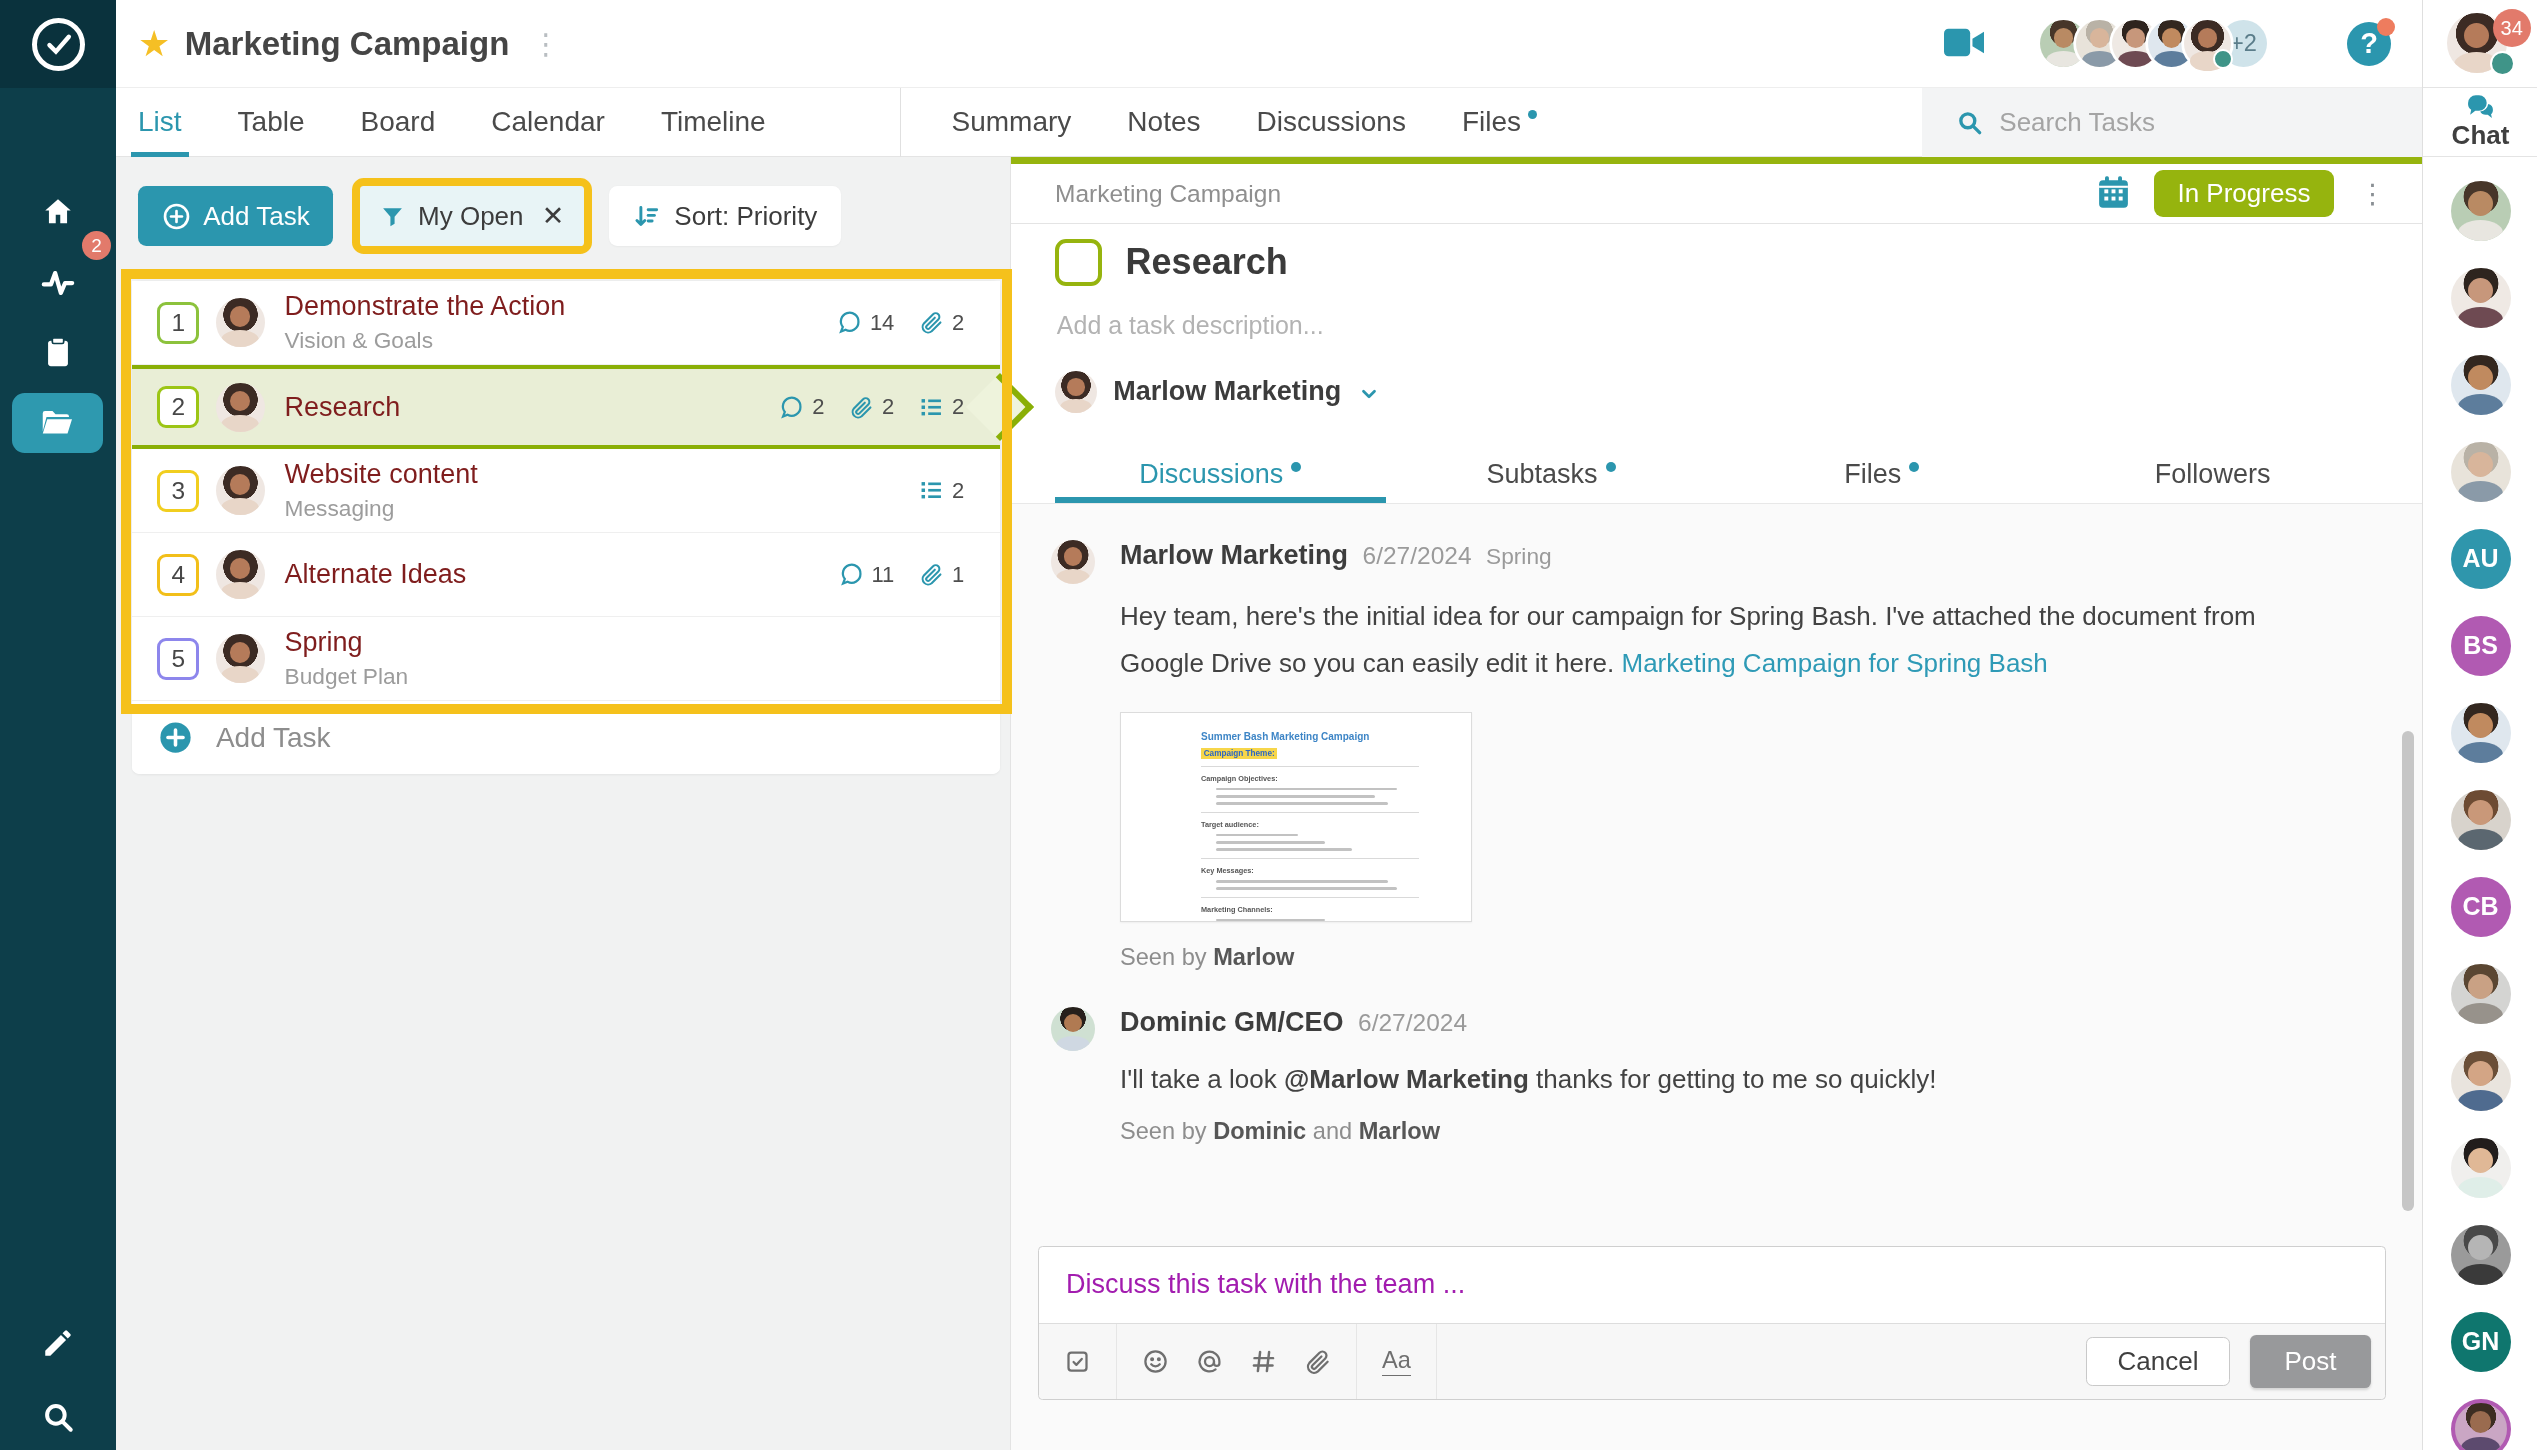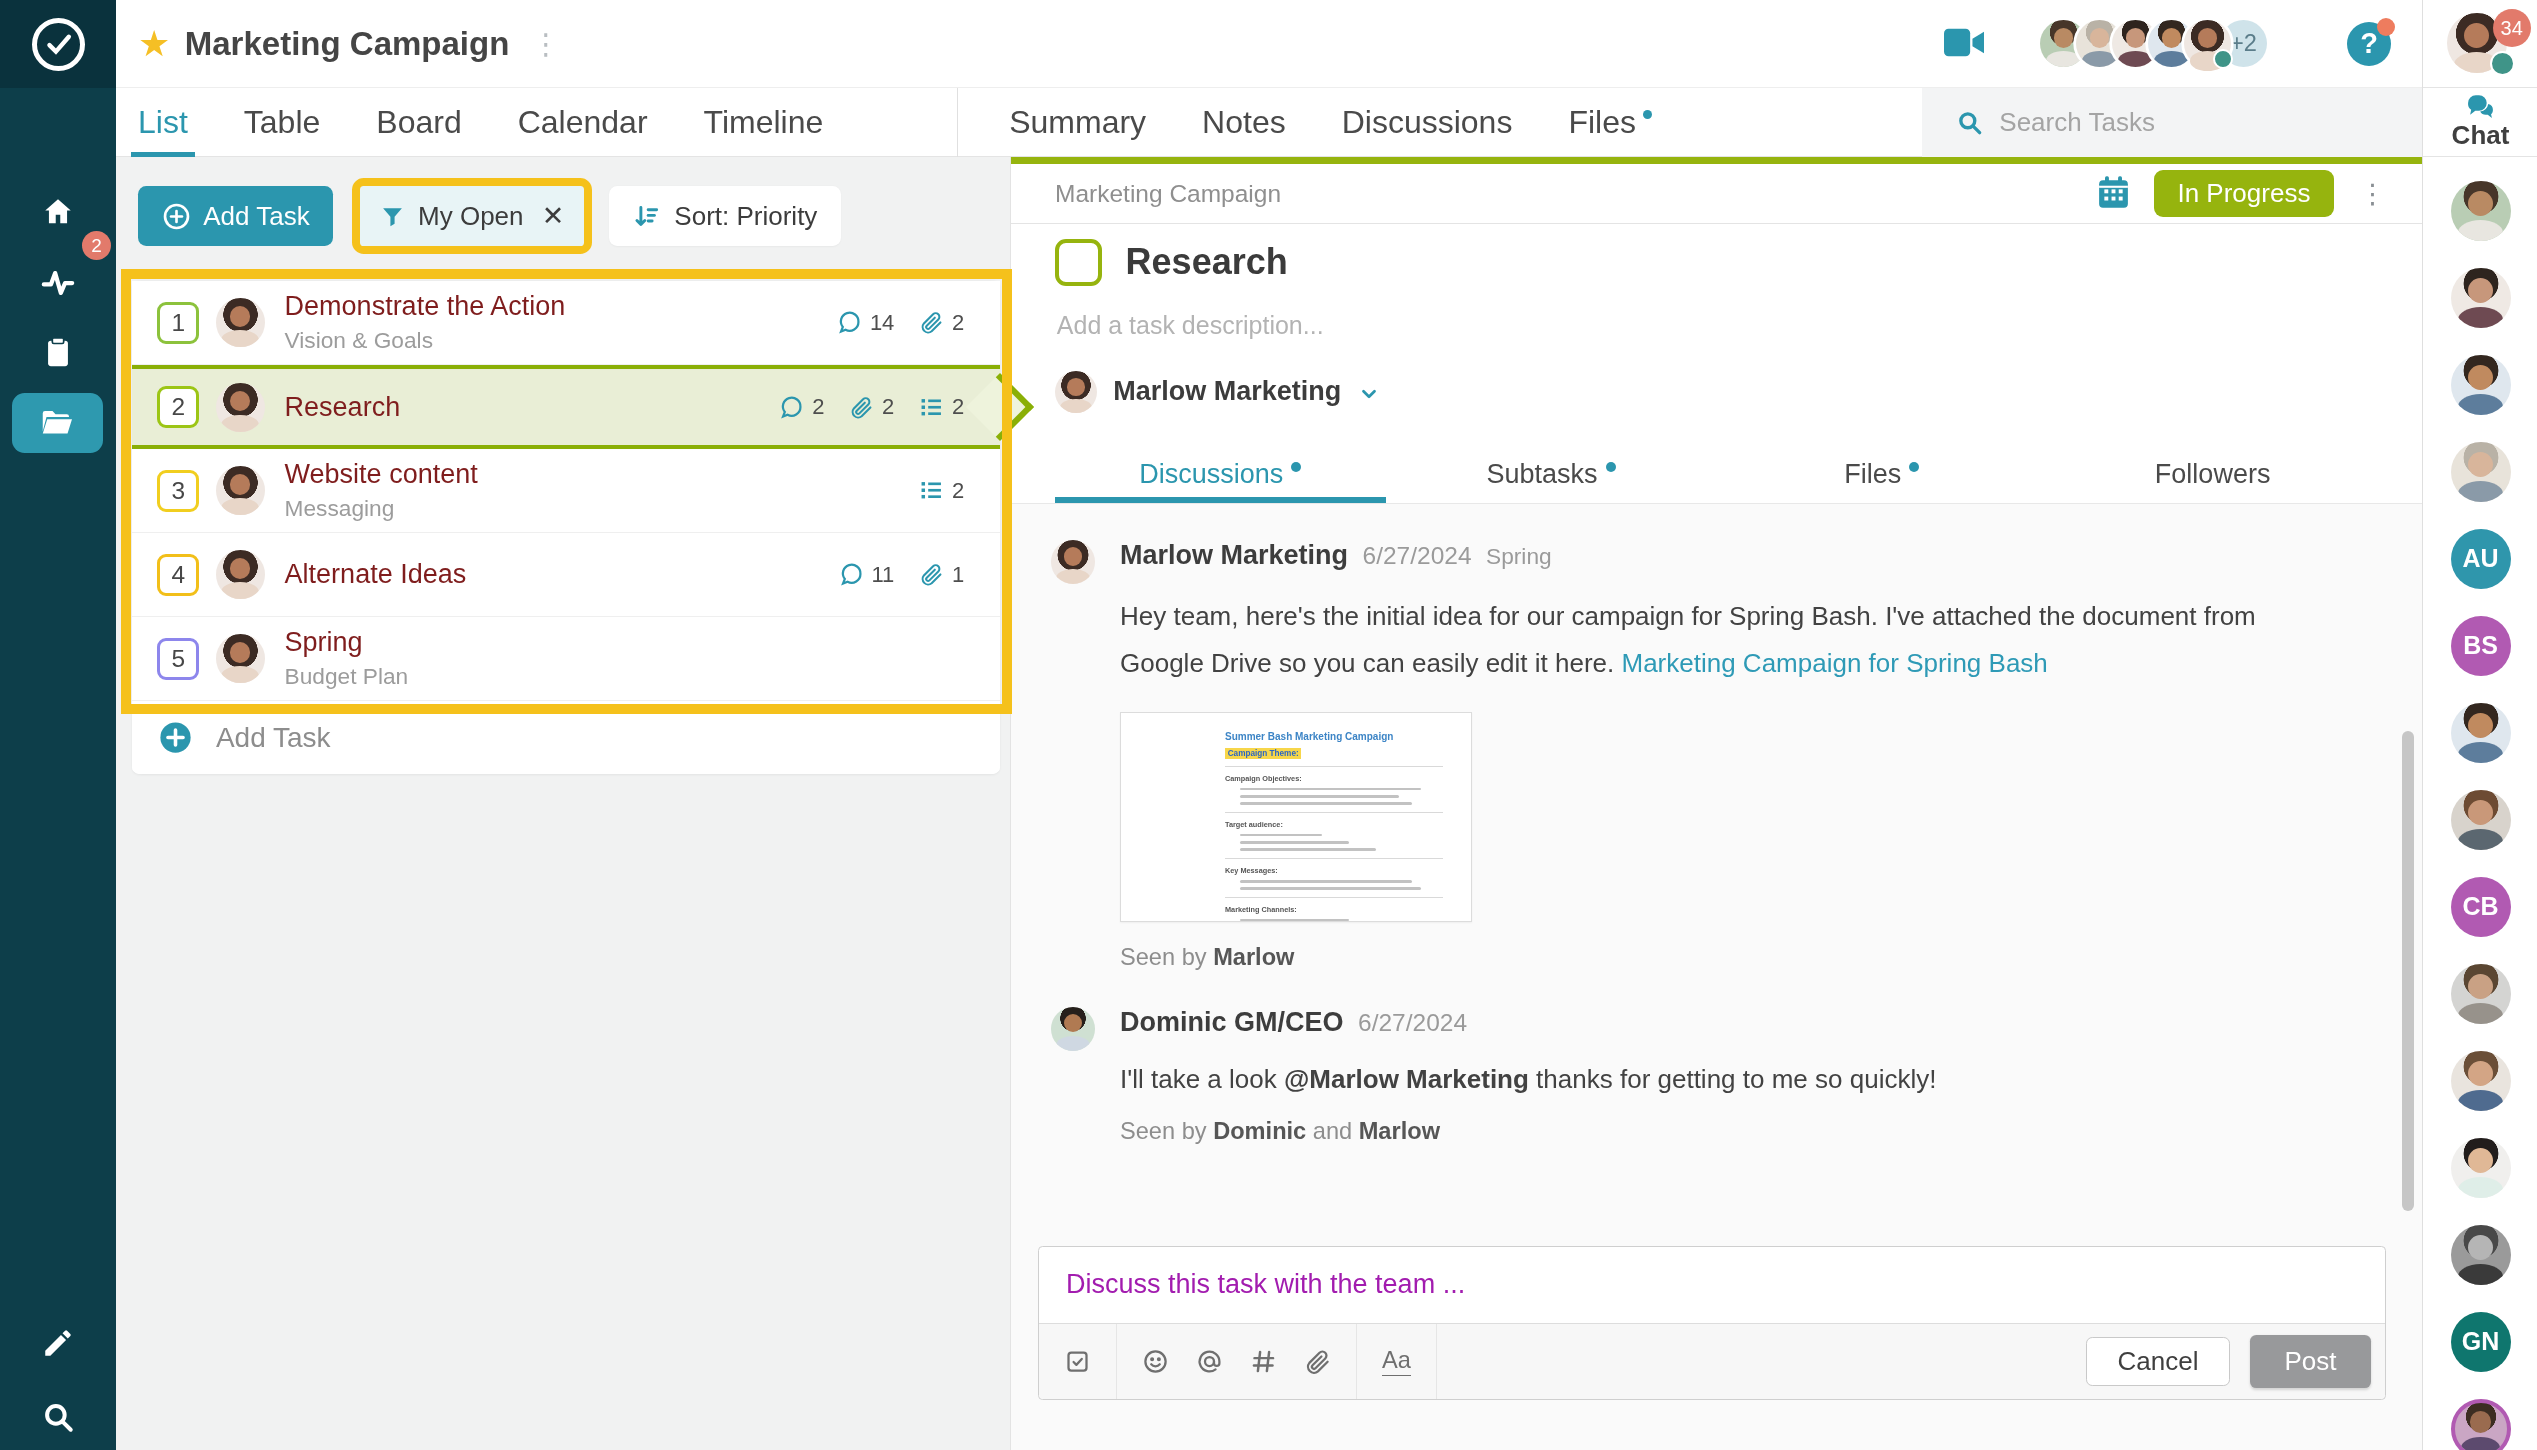--- a/index.html
+++ b/index.html
@@ -36,21 +36,21 @@
   .cam{ color:var(--teal); margin-right:56px; cursor:pointer;} .cam svg{width:40px;height:31px;}
   .av-strip{ display:flex; align-items:center;}
   .av-strip .avatar{ width:47px; height:47px; box-shadow:0 0 0 2.7px #fff; margin-left:-11px;}
   .av-strip .avatar:first-child{ margin-left:0;}
   .overflow-chip{ width:47px; height:47px; border-radius:50%; background:#cfe3ea; color:#5b7d8a; font-size:23.6px; display:flex; align-items:center; justify-content:center; margin-left:-11px; box-shadow:0 0 0 2.7px #fff; cursor:pointer;}
   .help{ position:relative; width:44px; height:44px; border-radius:50%; background:var(--teal); color:#fff; font-size:29px; font-weight:700; display:flex; align-items:center; justify-content:center; margin-left:80px; cursor:pointer;}
   .help i{ position:absolute; right:-3.6px; top:-3.6px; width:18px; height:18px; border-radius:50%; background:#ee7c5e;}
 
   
   .tabrow{ height:69px; background:#fff; border-bottom:0.9px solid var(--line); display:flex; align-items:center; padding-left:22px;}
-  .ltab,.rtab{ position:relative; height:69px; display:flex; align-items:center; font-size:32px; color:#4a4a4a; margin-right:56px; cursor:pointer; white-space:nowrap;}
+  .ltab,.rtab{ position:relative; height:69px; display:flex; align-items:center; font-size:28px; color:#4a4a4a; margin-right:56px; cursor:pointer; white-space:nowrap;}
   .ltab.active{ color:var(--teal);}
   .ltab.active::after{ content:""; position:absolute; left:-7.3px; right:-7.3px; bottom:0; height:4.5px; background:var(--teal);}
   .tab-sep{ width:0.9px; height:69px; background:#e0e0e0; margin:0 51px 0 78px;}
   .rtab .dot{ width:9px; height:9px; border-radius:50%; background:var(--teal); margin-left:7.3px; margin-top:-14.5px;}
   .searchbox{ margin-left:auto; width:500px; height:69px; background:#f3f4f5; display:flex; align-items:center; padding-left:34px;}
   .searchbox svg{ width:27px; height:27px; color:var(--teal); flex:none;}
   .searchbox input{ border:none; outline:none; background:transparent; font-size:26px; color:#6f6f6f; margin-left:16.3px; width:381px; font-family:inherit;}
   .searchbox input::placeholder{ color:#a4a4a4;}
 
   .body-row{ flex:1; display:flex; min-height:0;}
@@ -113,21 +113,21 @@
   .msg-head{ display:flex; align-items:baseline; gap:14.5px;}
   .msg-author{ font-size:27px; font-weight:700; color:#3d3d3d;}
   .msg-date{ font-size:24.5px; color:#9a9a9a;}
   .msg-edited{ font-size:22.7px; color:#9a9a9a;}
   .msg-body{ margin-top:22px; font-size:26px; line-height:1.83; color:#424242; max-width:1187px;}
   .msg-link{ color:var(--teal-link); cursor:pointer;}
   .mention{ font-weight:700;}
   .seen{ margin-top:22px; font-size:23.6px; color:#8d8d8d;}
   .seen b{ color:#565656; font-weight:700;}
 
-  .attach-doc{ margin-top:23.6px; width:352px; height:210px; background:#fff; border:0.9px solid #dcdcdc; padding:18px 0 0 104px; cursor:pointer; overflow:hidden; box-shadow:0 0.9px 1.8px rgba(0,0,0,.05);}
+  .attach-doc{ margin-top:23.6px; width:352px; height:210px; background:#fff; border:0.9px solid #dcdcdc; padding:18px 0 0 80px; cursor:pointer; overflow:hidden; box-shadow:0 0.9px 1.8px rgba(0,0,0,.05);}
   .doc-title{ font-size:10px; font-weight:700; color:#3d85c6; }
   .doc-high{ display:inline-block; margin-top:6.3px; font-size:8.2px; font-weight:700; color:#2b66c4; background:#f7d64a; padding:0.9px 2.7px;}
   .doc-hr{ width:218px; height:0.9px; background:#d9d9d9; margin:7.3px 0;}
   .doc-sec{ font-size:7.3px; color:#555; font-weight:700; margin-top:1.8px;}
   .doc-line{ height:2.7px; background:#c2c2c2; border-radius:1.8px; margin:4.5px 0 0 14.5px;}
   .dl1{width:181px;} .dl2{width:159px;} .dl3{width:172px;} .dl4{width:82px;} .dl5{width:109px;} .dl6{width:136px;}
 
   .composer{ position:absolute; left:27px; right:36px; bottom:50px; background:#fff; border:0.9px solid #cfcfcf; border-radius:4.5px;}
   .composer-input{ height:76px; padding:22px 27px; font-size:27px; color:#a21caf; cursor:text;}
   .composer-bar{ height:76px; background:#f7f7f7; border-top:0.9px solid #ddd; display:flex; align-items:center; border-radius:0 0 4.5px 4.5px;}

